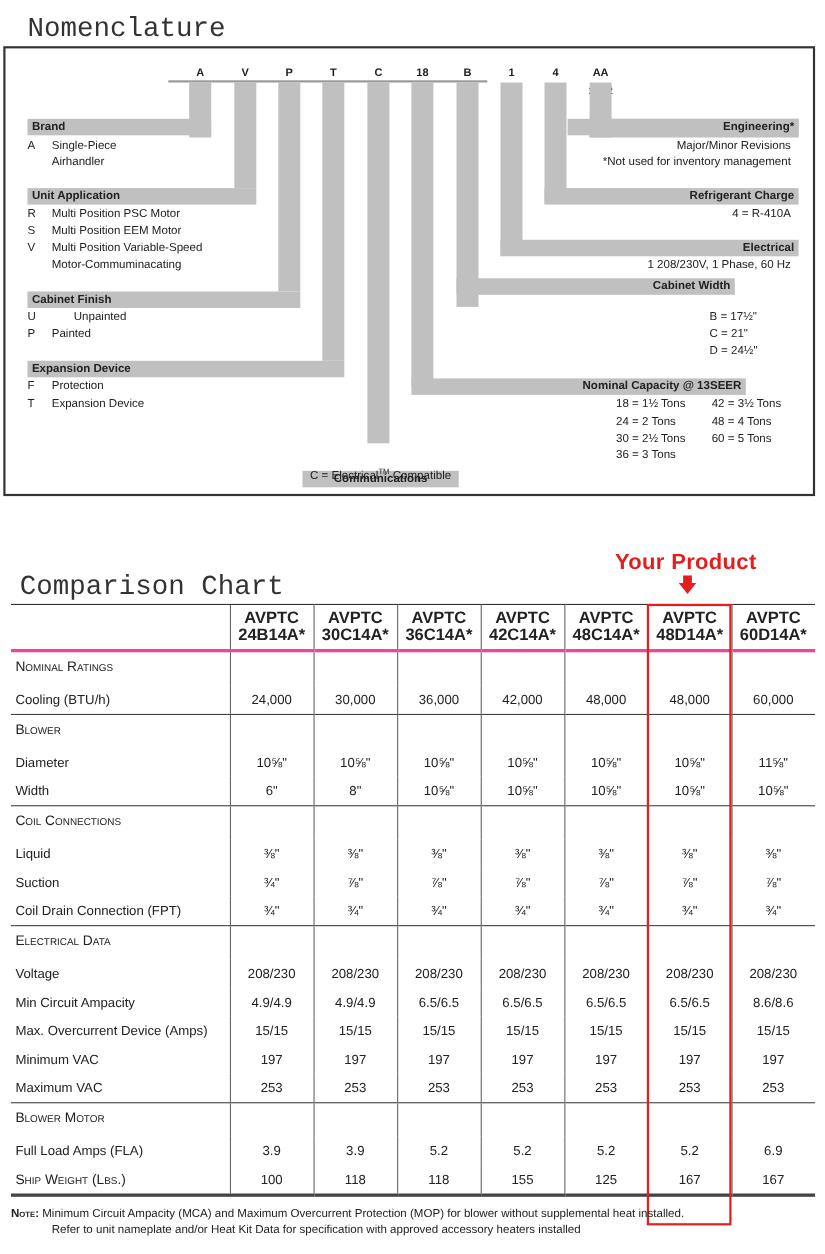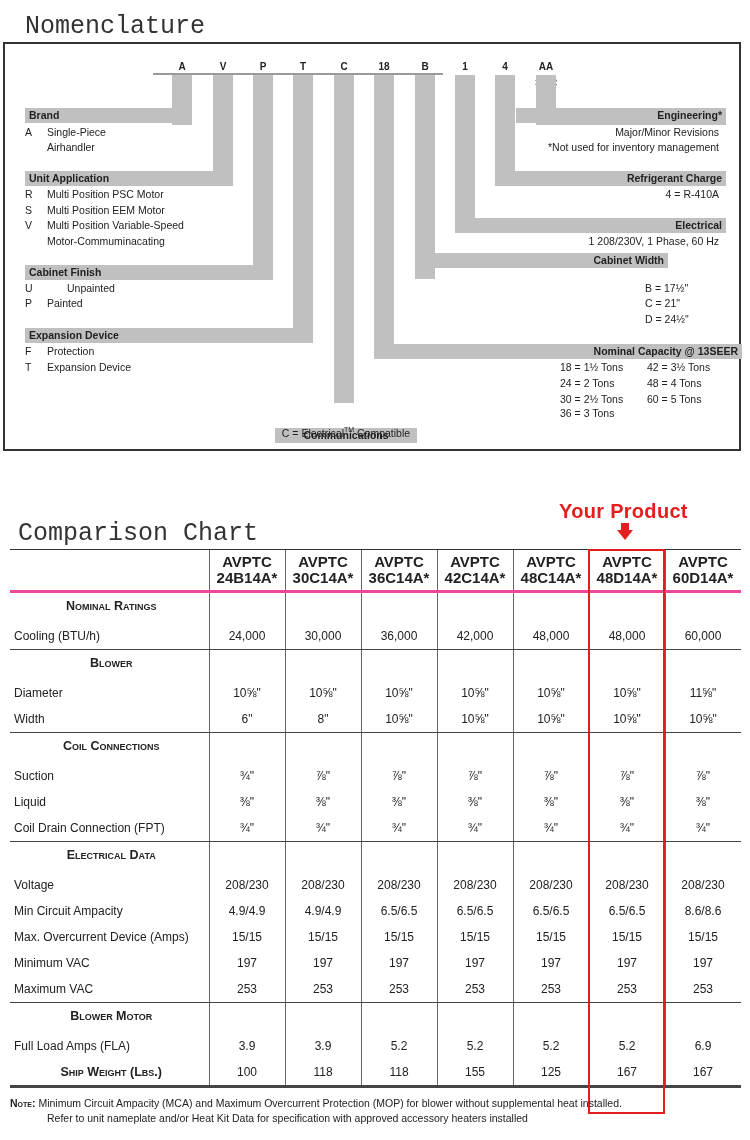--- a/index.html
+++ b/index.html
@@ -20,21 +20,21 @@
   .center { text-align: center; margin-top: 22px; }
 
   
   #your-product { position: absolute; left: 559px; top: 500px; font-size: 20px; font-weight: bold; color: #e41e1e; letter-spacing: 0.3px; }
   #arrow { position: absolute; left: 617px; top: 523px; }
   table#cmp { position: absolute; left: 10px; top: 549px; border-collapse: collapse; font-size: 12px; }
   #cmp th, #cmp td { padding: 0; }
   #cmp thead th { height: 40px; font-weight: bold; font-size: 15px; line-height: 16px; text-align: center; border-top: 1px solid #333; border-bottom: 3px solid #ec4899; }
   #cmp .col-label { width: 199px; text-align: left; padding-left: 4px; box-sizing: border-box; }
   #cmp .col-val { width: 75px; text-align: center; border-left: 1px solid #666; }
-  #cmp td.sec-label { font-weight: bold; font-variant: small-caps; font-size: 12.5px; padding-left: 4px; padding-bottom: 4px; text-align: center; }
+  #cmp td.sec-label { font-weight: normal; font-variant: small-caps; font-size: 12.5px; padding-left: 4px; padding-bottom: 4px; }
   #cmp td { height: 26px; }
   #cmp tr.group-end td { border-bottom: 1.5px solid #444; }
   #cmp td.lbl-cell { padding-left: 4px; font-size: 12px; white-space: nowrap; }
   #cmp td.val-cell { text-align: center; border-left: 1px solid #666; font-size: 12px; }
   #cmp tr.last td { border-bottom: 3px solid #444; }
   #hl-box { position: absolute; border: 2px solid #e41e1e; box-sizing: border-box; pointer-events: none; }
 
   #note { position: absolute; left: 10px; top: 1096px; font-size: 10.5px; line-height: 15px; color: #222; }
   #note .note-key { font-weight: bold; font-variant: small-caps; }
   #note .note-line2 { padding-left: 37px; }
@@ -118,21 +118,21 @@
   <div class="lbl right" style="right:20px;top:143px;">4 = R-410A</div>
 
   <div class="head-bar right" style="left:450px;top:174px;width:271px;">Electrical</div>
   <div class="lbl right" style="right:20px;top:190px;">1 208/230V, 1 Phase, 60 Hz</div>
 
   <div class="head-bar right" style="left:410px;top:209px;width:253px;">Cabinet Width</div>
   <div class="lbl" style="left:640px;top:237px;">B = 17½"</div>
   <div class="lbl" style="left:640px;top:252px;">C = 21"</div>
   <div class="lbl" style="left:640px;top:268px;">D = 24½"</div>
 
-  <div class="head-bar right" style="left:369px;top:300px;width:368px;">Nominal Capacity @ 13SEER</div>
+  <div class="head-bar right" style="left:369px;top:300px;width:304px;">Nominal Capacity @ 13SEER</div>
   <div class="lbl" style="left:555px;top:316px;">18 = 1½ Tons</div>
   <div class="lbl" style="left:555px;top:332px;">24 = 2 Tons</div>
   <div class="lbl" style="left:555px;top:348px;">30 = 2½ Tons</div>
   <div class="lbl" style="left:555px;top:362px;">36 =  3 Tons</div>
   <div class="lbl" style="left:642px;top:316px;">42 = 3½ Tons</div>
   <div class="lbl" style="left:642px;top:332px;">48 = 4 Tons</div>
   <div class="lbl" style="left:642px;top:348px;">60 = 5 Tons</div>
 </div>
 
 <div id="cmp-title" class="serif-title">Comparison Chart</div>
@@ -231,38 +231,38 @@
         <td class="sec-label">Coil Connections</td>
         <td class="val-cell"></td>
         <td class="val-cell"></td>
         <td class="val-cell"></td>
         <td class="val-cell"></td>
         <td class="val-cell"></td>
         <td class="val-cell"></td>
         <td class="val-cell"></td>
       </tr>
       <tr>
+        <td class="lbl-cell">Liquid</td>
+        <td class="val-cell">⅜"</td>
+        <td class="val-cell">⅜"</td>
+        <td class="val-cell">⅜"</td>
+        <td class="val-cell">⅜"</td>
+        <td class="val-cell">⅜"</td>
+        <td class="val-cell">⅜"</td>
+        <td class="val-cell">⅜"</td>
+      </tr>
+      <tr>
         <td class="lbl-cell">Suction</td>
         <td class="val-cell">¾"</td>
         <td class="val-cell">⅞"</td>
         <td class="val-cell">⅞"</td>
         <td class="val-cell">⅞"</td>
         <td class="val-cell">⅞"</td>
         <td class="val-cell">⅞"</td>
         <td class="val-cell">⅞"</td>
-      </tr>
-      <tr>
-        <td class="lbl-cell">Liquid</td>
-        <td class="val-cell">⅜"</td>
-        <td class="val-cell">⅜"</td>
-        <td class="val-cell">⅜"</td>
-        <td class="val-cell">⅜"</td>
-        <td class="val-cell">⅜"</td>
-        <td class="val-cell">⅜"</td>
-        <td class="val-cell">⅜"</td>
       </tr>
       <tr class="group-end">
         <td class="lbl-cell">Coil Drain Connection (FPT)</td>
         <td class="val-cell">¾"</td>
         <td class="val-cell">¾"</td>
         <td class="val-cell">¾"</td>
         <td class="val-cell">¾"</td>
         <td class="val-cell">¾"</td>
         <td class="val-cell">¾"</td>
         <td class="val-cell">¾"</td>

